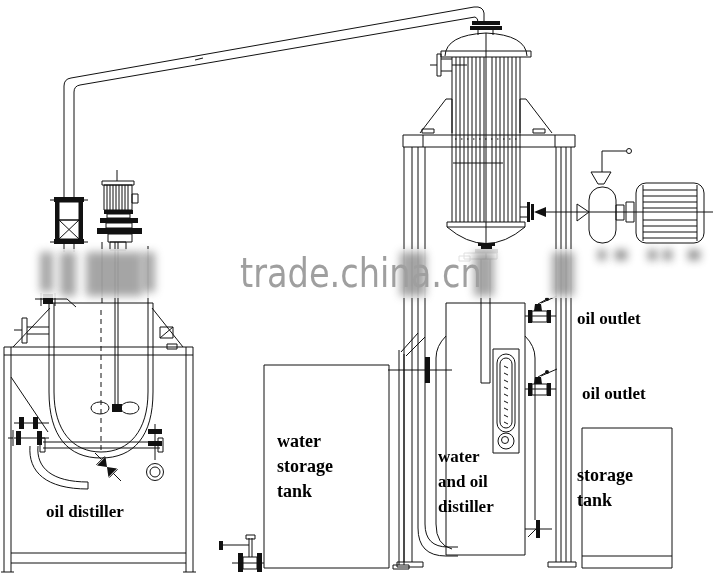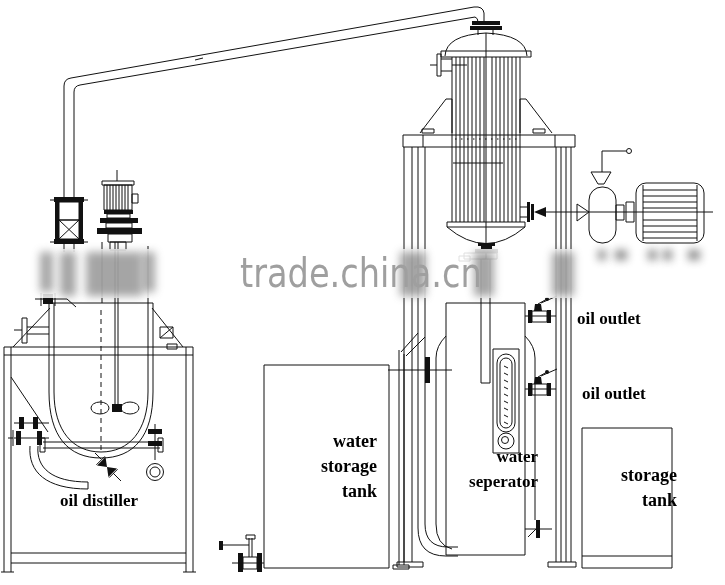--- a/index.html
+++ b/index.html
@@ -1,21 +1,21 @@
 <!DOCTYPE html>
 <html><head>
 <meta charset="utf-8">
 <style>
   html,body{margin:0;padding:0;background:#fff;}
   .canvas{position:relative;width:725px;height:585px;background:#ffffff;overflow:hidden;
           font-family:"Liberation Serif",serif;}
   .diagram-svg{position:absolute;left:0;top:0;}
   .diagram-svg *{vector-effect:non-scaling-stroke;}
   .lbl{position:absolute;font-family:"Liberation Serif",serif;font-weight:bold;color:#000;
-       text-align:right;font-size:18px;line-height:25px;white-space:nowrap;}
+       text-align:left;font-size:18px;line-height:25px;white-space:nowrap;}
   .wm-band{position:absolute;left:0;top:249px;width:725px;height:49px;
            background:rgba(255,255,255,0.87);}
   .smudge{position:absolute;top:3px;background:#4d4d4d;filter:blur(4px);opacity:.5;}
   .smudge.dot{top:1px;height:10px;opacity:.65;}
   .wm-text{position:absolute;left:240px;top:250px;font-family:"DejaVu Sans",sans-serif;
            font-size:40px;line-height:46px;color:#9f9f9f;letter-spacing:0px;
            transform:scaleX(.84);transform-origin:left top;white-space:nowrap;}
 </style>
 </head>
 <body>
@@ -326,31 +326,32 @@
     <rect x="243" y="557" width="14" height="12"></rect>
     <line x1="232" y1="563" x2="264" y2="563"></line>
   </g>
 
   <g>
     <rect x="582" y="428" width="90" height="140"></rect>
     <line x1="582" y1="556" x2="672" y2="556"></line>
   </g>
 </svg>
 
-<div class="lbl" style="left:46px;top:488px;width:92px;font-size:17px;">oil distiller</div>
+<div class="lbl" style="left:46px;top:499px;width:92px;font-size:17px;">oil distiller</div>
 
 <div class="lbl" style="left:277px;top:429px;width:100px;">
   <div>water</div>
   <div>storage</div>
   <div>tank</div>
 </div>
 
 <div class="lbl" style="left:438px;top:444px;width:100px;font-size:17px;">
   <div>water</div>
-  <div>seperator</div>
+  <div>and oil</div>
+  <div>distiller</div>
 </div>
 
 <div class="lbl" style="left:577px;top:463px;width:100px;">
   <div>storage</div>
   <div>tank</div>
 </div>
 
 <div class="lbl" style="left:577px;top:306px;font-size:17px;">oil outlet</div>
 
 <div class="lbl" style="left:582px;top:381px;font-size:17px;">oil outlet</div>

